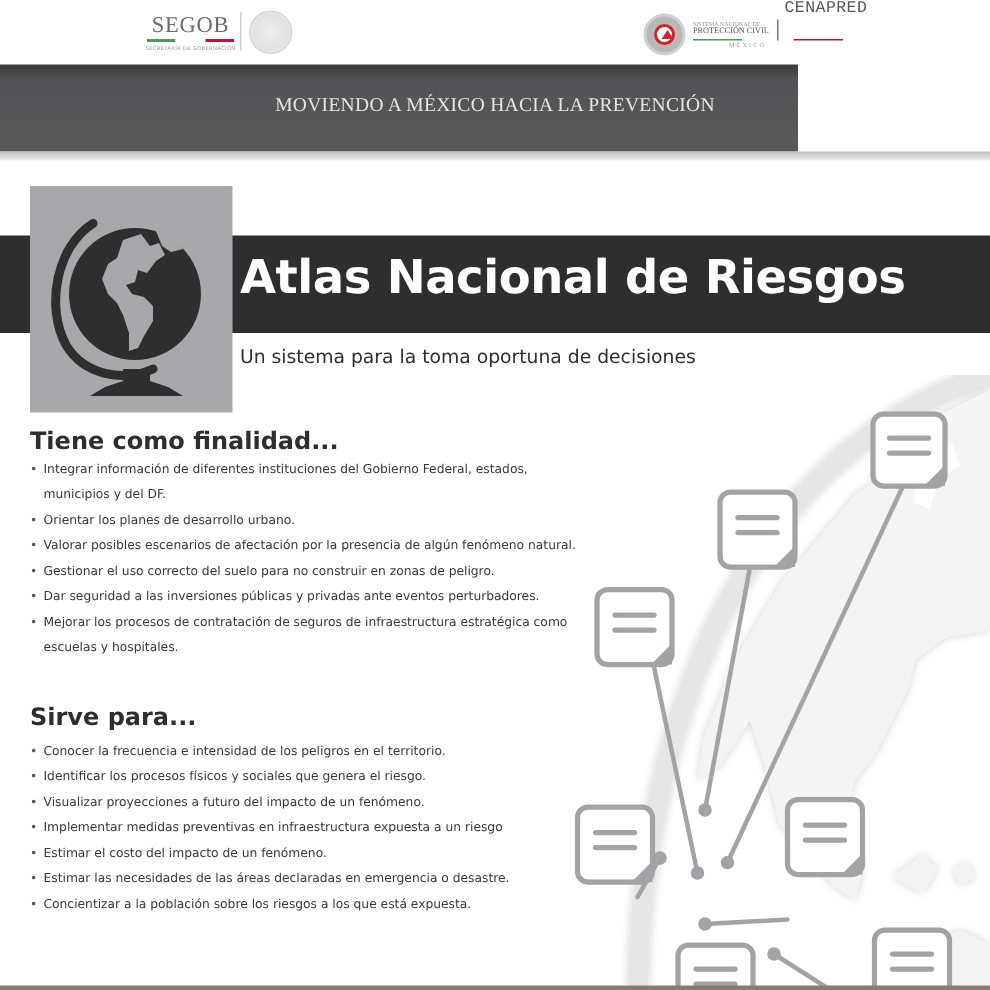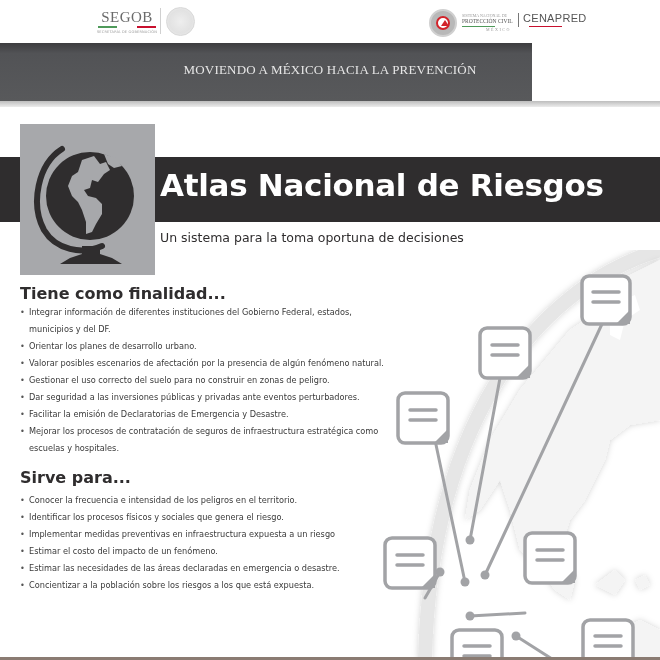--- a/index.html
+++ b/index.html
@@ -18,21 +18,21 @@
   .pc-logo { position:absolute; left:429px; top:9px; width:28px; height:28px; border-radius:50%; background:#b8b8b8; border:2px solid #d0d0d0; }
   .pc-logo .inner { position:absolute; left:5px; top:5px; width:14px; height:14px; border-radius:50%; background:#fff; border:2px solid #d2232a; }
   .pc-logo .tri { position:absolute; left:3px; top:2px; width:0; height:0; border-left:4px solid transparent; border-right:4px solid transparent; border-bottom:6px solid #d2232a; }
   .pc-text { position:absolute; left:462px; top:13px; width:65px; }
   .pc-text .l1 { font-family:"Liberation Serif", serif; font-size:4px; color:#999; display:block; line-height:5px; }
   .pc-text .l2 { font-family:"Liberation Serif", serif; font-size:5.5px; color:#555; display:block; line-height:7px; }
   .pc-text .stripe { display:flex; height:1px; width:100px; margin-top:1px; }
   .pc-text .stripe span { flex:1; }
   .pc-text .l3 { font-family:"Liberation Serif", serif; font-size:4px; color:#999; display:block; letter-spacing:1.5px; margin-left:24px; }
   .pc-divider { position:absolute; left:518px; top:13px; width:1px; height:14px; background:#777; }
-  .cenapred { position:absolute; left:523px; top:12px; font-family:Liberation Sans, sans-serif; font-size:11px; color:#555; letter-spacing:0.3px; }
+  .cenapred { position:absolute; left:523px; top:0; font-family:Liberation Mono, monospace; font-size:11px; color:#555; letter-spacing:0.3px; }
 
   
   .motto-band { position:absolute; left:0; top:43px; width:532px; height:58px; background:linear-gradient(to bottom, #3d3d3f 0%, #525356 18%, #58595b 100%); }
   .motto-band::after { content:""; position:absolute; left:0; bottom:-6px; width:660px; height:6px; background:linear-gradient(to bottom, #bdbdbd, #ececec); }
   .motto { position:absolute; left:0; width:660px; top:19px; text-align:center; font-family:"Liberation Serif", serif; font-size:13px; color:#e6e6e6; letter-spacing:0.2px; }
 
   
   .title-bar { position:absolute; left:0; top:157px; width:660px; height:65px; background:#2f2d2e; }
   .globe-box { position:absolute; left:20px; top:124px; width:135px; height:151px; background:#a7a8ab; }
   .globe-box svg { position:absolute; left:0; top:0; }
@@ -192,27 +192,27 @@
 <div class="title">Atlas Nacional de Riesgos</div>
 <div class="subtitle">Un sistema para la toma oportuna de decisiones</div>
 
 <div class="section-h" style="top:284px;">Tiene como finalidad...</div>
 <ul class="list" style="top:304px;">
   <li><span>Integrar información de diferentes instituciones del Gobierno Federal, estados,</span><span class="cont">municipios y del DF.</span></li>
   <li><span>Orientar los planes de desarrollo urbano.</span></li>
   <li><span>Valorar posibles escenarios de afectación por la presencia de algún fenómeno natural.</span></li>
   <li><span>Gestionar el uso correcto del suelo para no construir en zonas de peligro.</span></li>
   <li><span>Dar seguridad a las inversiones públicas y privadas ante eventos perturbadores.</span></li>
-  <li><span>Facilitar la emisión de Declaratorias de Emergencia y Desastre.</span></li>
   <li><span>Mejorar los procesos de contratación de seguros de infraestructura estratégica como</span><span class="cont">escuelas y hospitales.</span></li>
 </ul>
 
 <div class="section-h" style="top:468px;">Sirve para...</div>
 <ul class="list" style="top:492px;">
   <li><span>Conocer la frecuencia e intensidad de los peligros en el territorio.</span></li>
   <li><span>Identificar los procesos físicos y sociales que genera el riesgo.</span></li>
+  <li><span>Visualizar proyecciones a futuro del impacto de un fenómeno.</span></li>
   <li><span>Implementar medidas preventivas en infraestructura expuesta a un riesgo</span></li>
   <li><span>Estimar el costo del impacto de un fenómeno.</span></li>
   <li><span>Estimar las necesidades de las áreas declaradas en emergencia o desastre.</span></li>
   <li><span>Concientizar a la población sobre los riesgos a los que está expuesta.</span></li>
 </ul>
 
 <div class="bottom-line"></div>
 
 </body></html>

